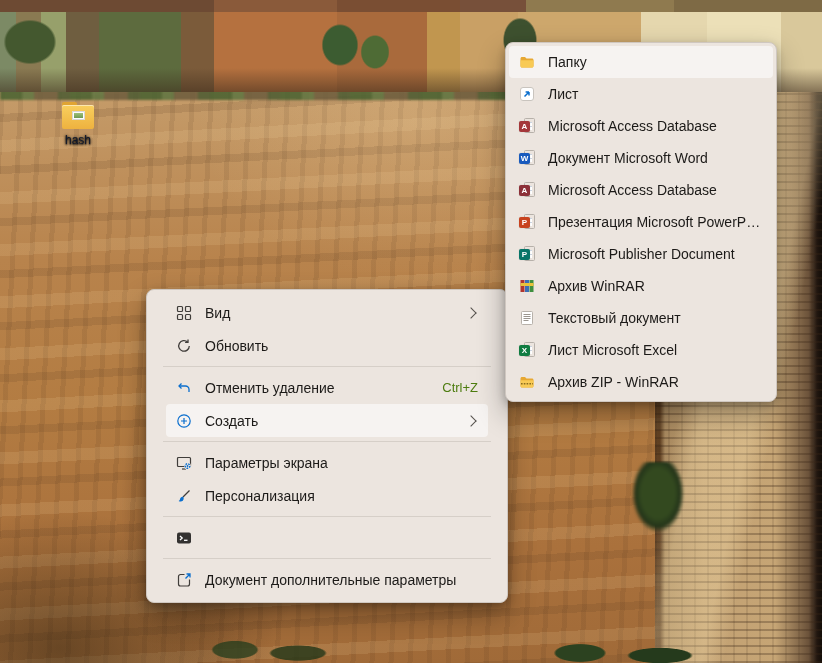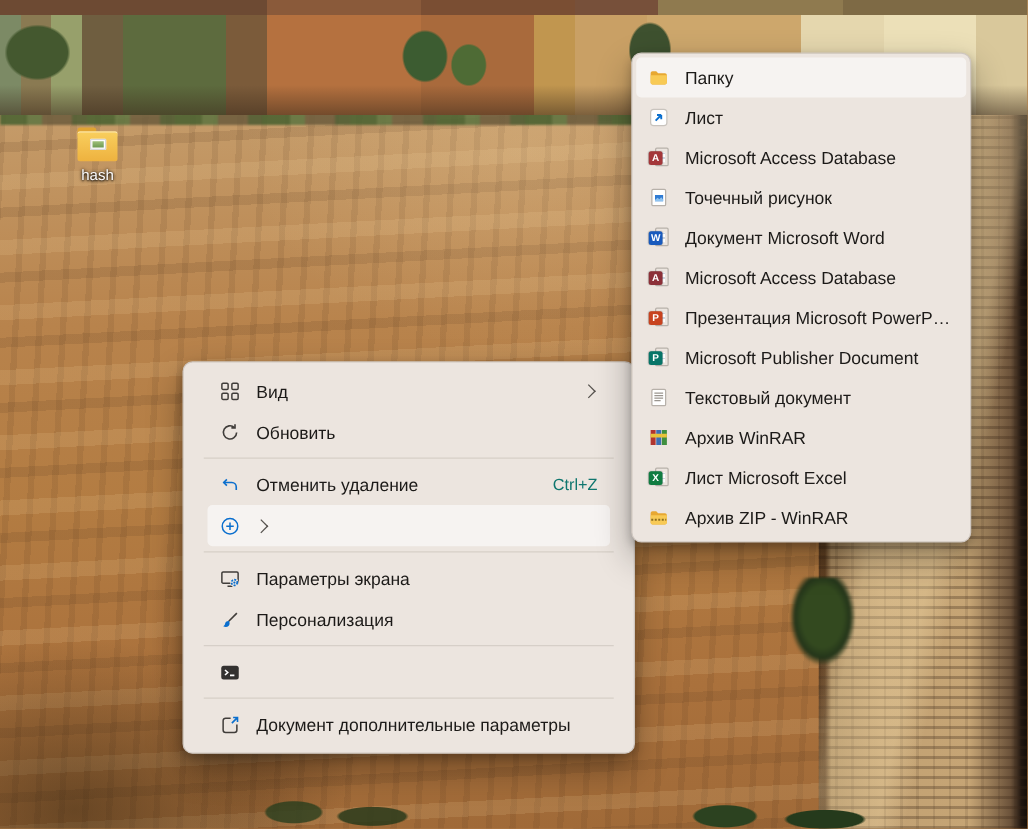--- a/index.html
+++ b/index.html
@@ -47,35 +47,35 @@
 
   
   .desktop-icon{position:absolute;left:52px;top:102px;width:52px;text-align:center;}
   .folder-glyph{position:relative;width:34px;height:28px;margin:0 auto;}
   .f-back{position:absolute;left:1px;top:0;width:15px;height:7px;border-radius:2px 2px 0 0;background:#e0a433;}
   .f-front{position:absolute;left:1px;top:3px;width:32px;height:24px;border-radius:2px;
     background:linear-gradient(180deg,#f9cf5e,#eeb23f);box-shadow:inset 0 1px 0 rgba(255,255,255,.5);}
   .f-thumb{position:absolute;left:11px;top:9px;width:13px;height:9px;background:#fdfdfd;border-radius:1px;
     box-shadow:inset 0 0 0 1px #d8d8d8;}
   .f-thumb::after{content:"";position:absolute;left:2px;top:2px;width:9px;height:5px;background:linear-gradient(180deg,#9ec07a,#6f9a52);}
-  .di-label{margin-top:3px;font-size:12px;color:#ffffff;text-shadow:0 1px 2px #000,0 0 3px rgba(0,0,0,.9);}
+  .di-label{margin-top:3px;font-size:12px;color:#0f172a;text-shadow:0 1px 2px #000,0 0 3px rgba(0,0,0,.9);}
 
   
   .menu{position:absolute;background:#ece5df;border:1px solid #cfc7c0;border-radius:8px;
     box-shadow:0 12px 28px rgba(0,0,0,.32),0 3px 8px rgba(0,0,0,.22);
     font-size:14px;color:#1c1a18;padding:6px 16px;box-sizing:border-box;}
   #main-menu{left:146px;top:289px;width:362px;z-index:5;}
   #submenu{left:505px;top:42px;width:272px;z-index:6;padding:3px 0;}
   .mi{display:flex;align-items:center;height:33px;padding:0 10px;gap:13px;margin:0 3px;border-radius:4px;cursor:default;}
   #submenu .mi{height:32px;}
   .mi.hl{background:rgba(255,255,255,.55);}
   .mi .lbl{flex:1;white-space:nowrap;overflow:hidden;text-overflow:ellipsis;}
   .ic{width:16px;height:16px;flex:0 0 16px;display:flex;align-items:center;justify-content:center;}
   .ic svg{width:16px;height:16px;display:block;}
-  .shortcut{color:#0f766e;font-size:13px;}
+  .shortcut{color:#4d7c0f;font-size:13px;}
   .chev{width:7px;height:7px;border-right:1.4px solid #55514d;border-top:1.4px solid #55514d;
     transform:rotate(45deg);margin-right:3px;flex:0 0 auto;}
   .divider{height:1px;background:#d6cfc8;margin:4px 0;}
 
   
   .fi{position:relative;width:16px;height:16px;}
   .fi .pg{position:absolute;right:0;top:0;width:11px;height:15px;background:#fff;border:1px solid #b7b1aa;
     border-radius:1.5px;box-sizing:border-box;
     background-image:repeating-linear-gradient(180deg,rgba(0,0,0,0) 0 3px,#cdd6e2 3px 4px);
     background-clip:content-box;padding:3px 2px 2px;}
@@ -142,20 +142,21 @@
     <span class="shortcut">Ctrl+Z</span>
   </div>
 
   <div class="mi hl">
     <span class="ic">
       <svg viewBox="0 0 16 16" fill="none" stroke="#0b6fce" stroke-width="1.2">
         <circle cx="8" cy="8" r="6.2"></circle>
           <path d="M8 5v6M5 8h6"></path>
       </svg>
     </span>
+    <span class="lbl">Создать</span>
     <span class="chev"></span>
   </div>
 
   <div class="divider"></div>
 
   <div class="mi">
     <span class="ic">
       <svg viewBox="0 0 16 16" fill="none">
         <rect x="1.5" y="2.5" width="13" height="9" rx="1" stroke="#403d3a" stroke-width="1.2"></rect>
         <path d="M6 14h4" stroke="#403d3a" stroke-width="1.2"></path>
@@ -226,30 +227,20 @@
   </div>
 
   <div class="mi">
     <span class="ic fi">
       <span class="pg"></span>
       <span class="tile" style="background:#a4373a">A</span>
     </span>
     <span class="lbl">Microsoft Access Database</span>
   </div>
 
-  <div class="mi">
-    <span class="ic">
-      <svg viewBox="0 0 16 16">
-        <rect x="2.5" y="1.5" width="11" height="13" rx="1" fill="#fff" stroke="#b7b1aa"></rect>
-        <rect x="5" y="6" width="6.5" height="5" fill="#2f7bd3"></rect>
-        <path d="M5 10l2-1.8 1.5 1.2 1.5-1.6 1.5 1.7V11H5z" fill="#8fc3f0"></path>
-      </svg>
-    </span>
-    <span class="lbl">Точечный рисунок</span>
-  </div>
 
   <div class="mi">
     <span class="ic fi">
       <span class="pg"></span>
       <span class="tile" style="background:#185abd">W</span>
     </span>
     <span class="lbl">Документ Microsoft Word</span>
   </div>
 
   <div class="mi">
@@ -267,47 +258,47 @@
     </span>
     <span class="lbl">Презентация Microsoft PowerPoint</span>
   </div>
 
   <div class="mi">
     <span class="ic fi">
       <span class="pg"></span>
       <span class="tile" style="background:#077568">P</span>
     </span>
     <span class="lbl">Microsoft Publisher Document</span>
+  </div>
+
+  <div class="mi">
+    <span class="ic">
+      <svg viewBox="0 0 16 16">
+        <rect x="1.5" y="2" width="4" height="12" fill="#b0352f"></rect>
+        <rect x="6" y="2" width="4" height="12" fill="#3d6fb4"></rect>
+        <rect x="10.5" y="2" width="4" height="12" fill="#3f8f3f"></rect>
+        <rect x="1.5" y="5" width="13" height="3" fill="#e8c23a"></rect>
+      </svg>
+    </span>
+    <span class="lbl">Архив WinRAR</span>
   </div>
 
   <div class="mi">
     <span class="ic">
       <svg viewBox="0 0 16 16">
         <rect x="2.5" y="1.5" width="11" height="13" rx="1" fill="#fff" stroke="#b7b1aa"></rect>
         <g stroke="#9a958f" stroke-width="1">
           <path d="M4.5 4.5h7M4.5 6.5h7M4.5 8.5h7M4.5 10.5h5"></path>
         </g>
       </svg>
     </span>
     <span class="lbl">Текстовый документ</span>
   </div>
 
   <div class="mi">
-    <span class="ic">
-      <svg viewBox="0 0 16 16">
-        <rect x="1.5" y="2" width="4" height="12" fill="#b0352f"></rect>
-        <rect x="6" y="2" width="4" height="12" fill="#3d6fb4"></rect>
-        <rect x="10.5" y="2" width="4" height="12" fill="#3f8f3f"></rect>
-        <rect x="1.5" y="5" width="13" height="3" fill="#e8c23a"></rect>
-      </svg>
-    </span>
-    <span class="lbl">Архив WinRAR</span>
-  </div>
-
-  <div class="mi">
     <span class="ic fi">
       <span class="pg"></span>
       <span class="tile" style="background:#107c41">X</span>
     </span>
     <span class="lbl">Лист Microsoft Excel</span>
   </div>
 
   <div class="mi">
     <span class="ic">
       <svg viewBox="0 0 16 16">

